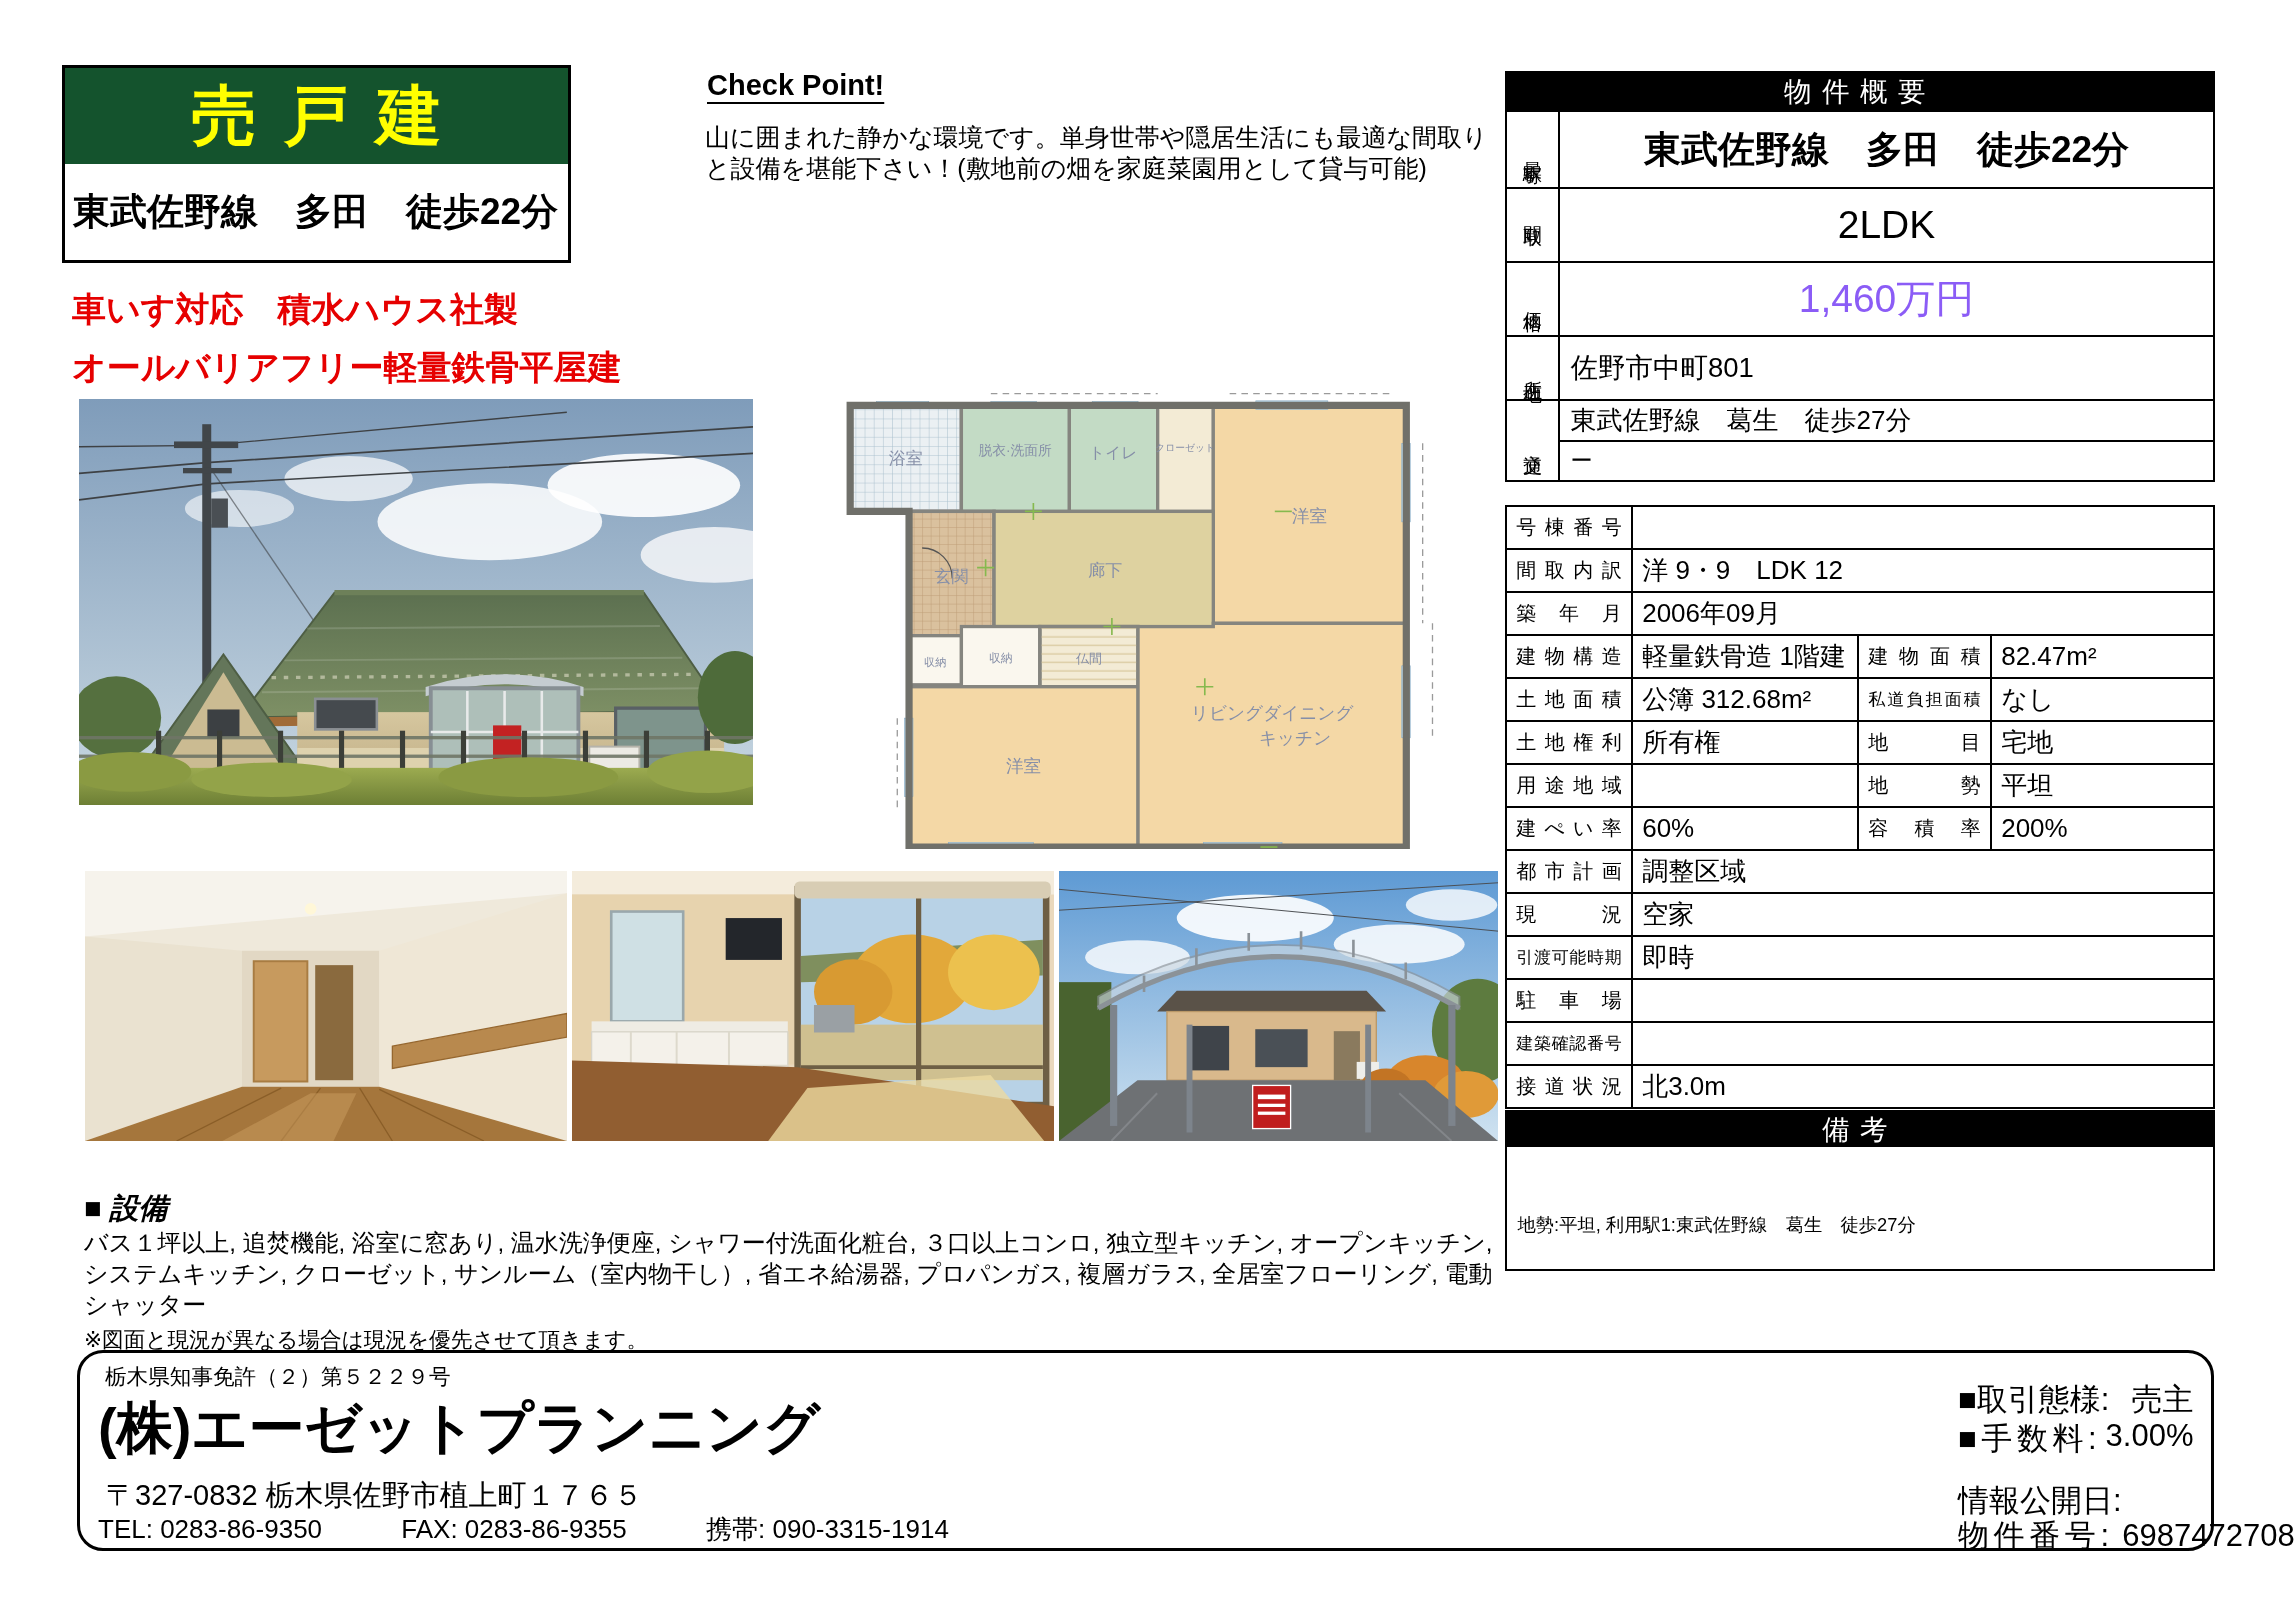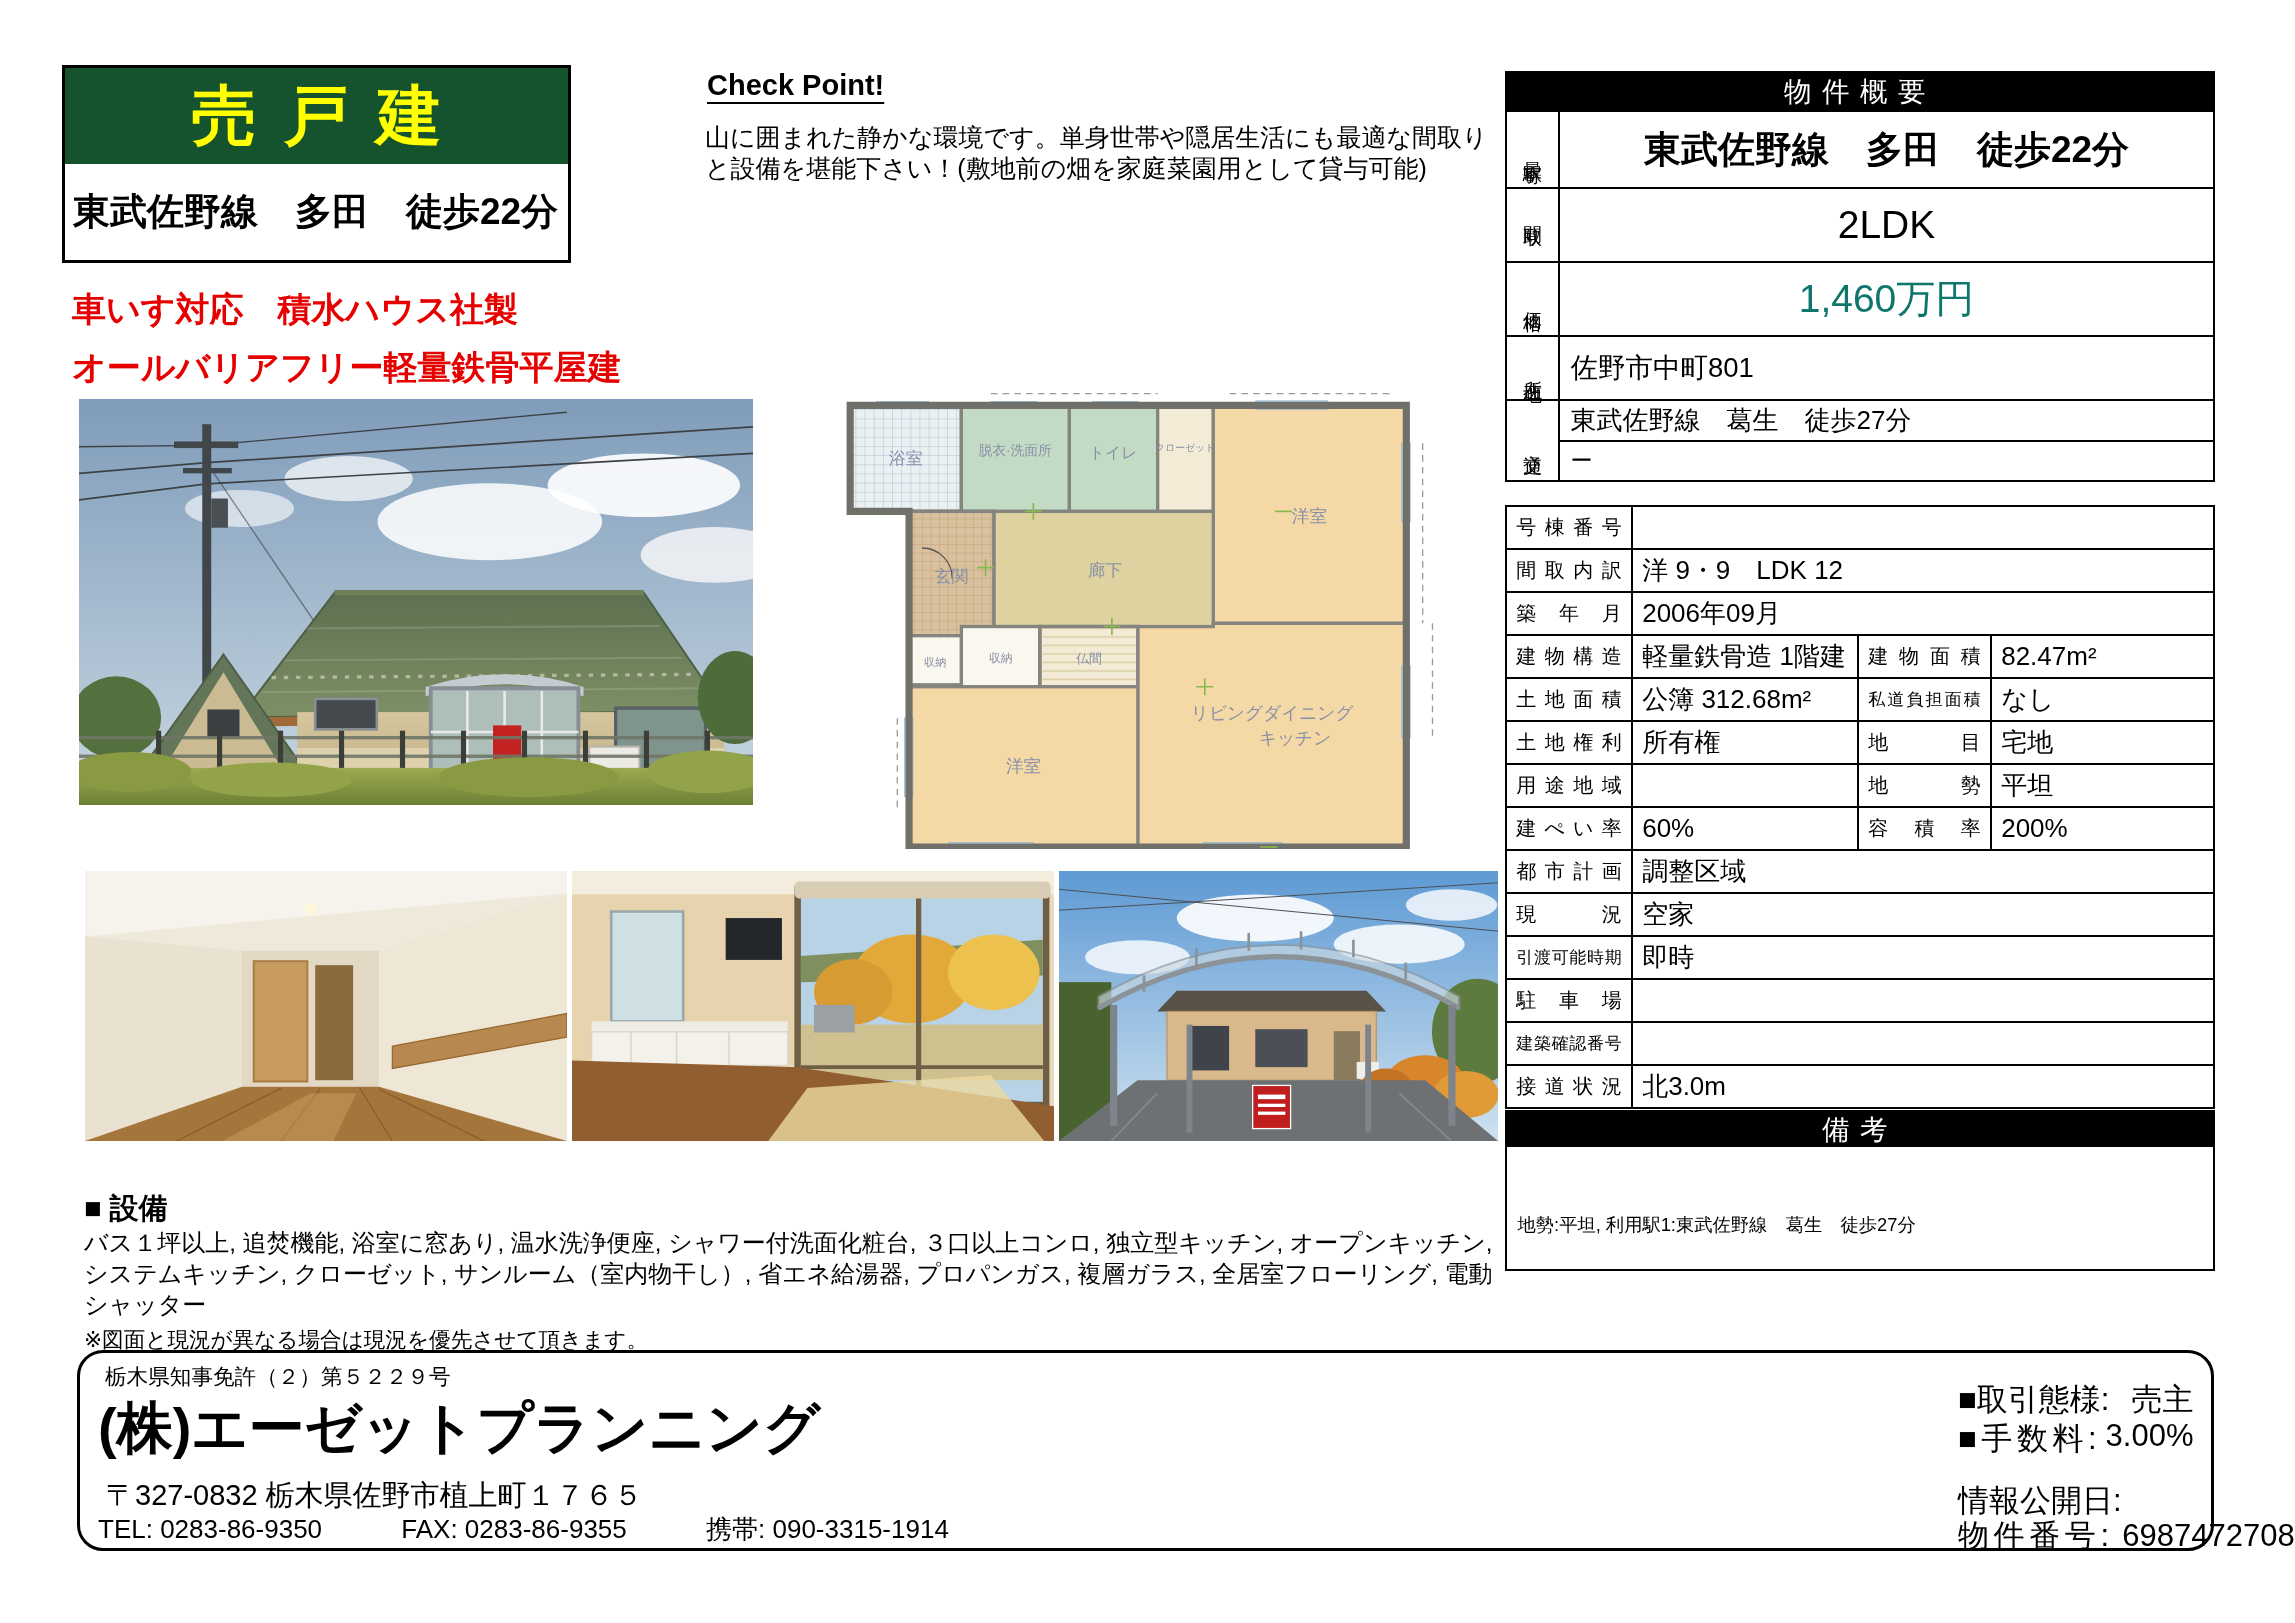--- a/index.html
+++ b/index.html
@@ -25,21 +25,21 @@
 
   
   .tbl{left:1505px;width:710px;border:2.6px solid #000;background:#fff;box-sizing:border-box;}
   .tbl-header{background:#000;color:#fff;display:flex;align-items:center;justify-content:center;
               font-size:27.5px;letter-spacing:10.5px;}
   .trow{display:flex;align-items:stretch;}
   .trow + .trow{border-top:2px solid #000;}
   .vlab{width:51px;flex:none;border-right:2px solid #000;display:flex;align-items:center;justify-content:center;
         writing-mode:vertical-rl;text-orientation:upright;font-size:19px;letter-spacing:2px;}
   .bigval{flex:1;display:flex;align-items:center;justify-content:center;font-size:37px;white-space:nowrap;}
-  .red{color:#0f766e;}
+  .red{color:#8b5cf6;}
   .subcol{flex:1;display:flex;flex-direction:column;}
   .subrow{flex:1;display:flex;align-items:center;padding-left:10.5px;font-size:26px;white-space:nowrap;}
   .subrow + .subrow{border-top:2px solid #000;}
   .leftval{flex:1;display:flex;align-items:center;padding-left:10.5px;font-size:27.5px;white-space:nowrap;}
 
   .crow{display:flex;height:41px;line-height:41px;}
   .crow + .crow{border-top:2px solid #000;}
   .clab{width:126px;flex:none;border-right:2px solid #000;font-size:20px;padding:0 9.2px;box-sizing:border-box;
         text-align:justify;text-align-last:justify;text-justify:inter-character;overflow:hidden;white-space:nowrap;}
   .clab.sm{font-size:17px;}
@@ -47,21 +47,21 @@
   .cval1{width:224px;flex:none;font-size:26px;padding-left:9.2px;box-sizing:border-box;white-space:nowrap;overflow:hidden;}
   .clab2{width:135px;flex:none;border-left:2px solid #000;border-right:2px solid #000;font-size:20px;padding:0 9.2px;
          box-sizing:border-box;text-align:justify;text-align-last:justify;text-justify:inter-character;overflow:hidden;white-space:nowrap;}
   .clab2.sm{font-size:17px;}
   .cval2{flex:1;font-size:26px;padding-left:9.2px;white-space:nowrap;overflow:hidden;}
 
   .rem-body{height:122px;border-top:0;position:relative;}
   .rem-text{position:absolute;left:10.5px;top:65px;font-size:18.3px;white-space:nowrap;}
 
   
-  .eq-title{left:84px;top:1189px;font-size:29px;font-weight:bold;}
+  .eq-title{left:84px;top:1189px;font-size:29px;font-weight:bold;font-style:italic;}
   .eq-body{left:84px;top:1227px;width:1420px;font-size:24px;line-height:1.3;}
   .disc{left:84px;top:1325px;font-size:21.6px;}
 
   
   .bbox{left:77px;top:1350px;width:2137px;height:201px;border:3.9px solid #000;border-radius:26px;box-sizing:border-box;background:#fff;}
   .license{left:105px;top:1362px;font-size:21.6px;}
   .cname{left:98px;top:1391px;font-size:56px;font-weight:bold;white-space:nowrap;}
   .caddr{left:106px;top:1476px;font-size:29px;white-space:nowrap;}
   .cphone{left:98px;top:1512px;font-size:26px;white-space:nowrap;}
   .cphone span{margin-right:72px;}

